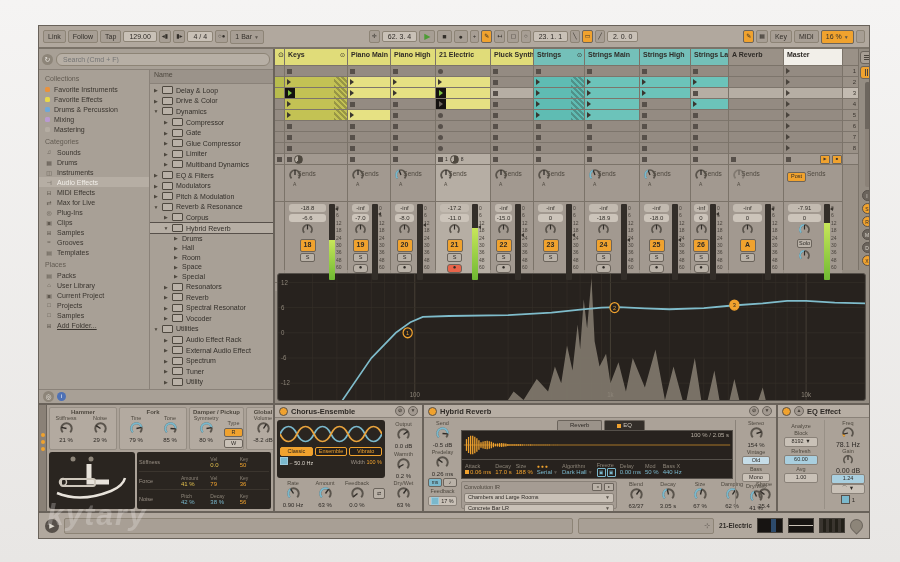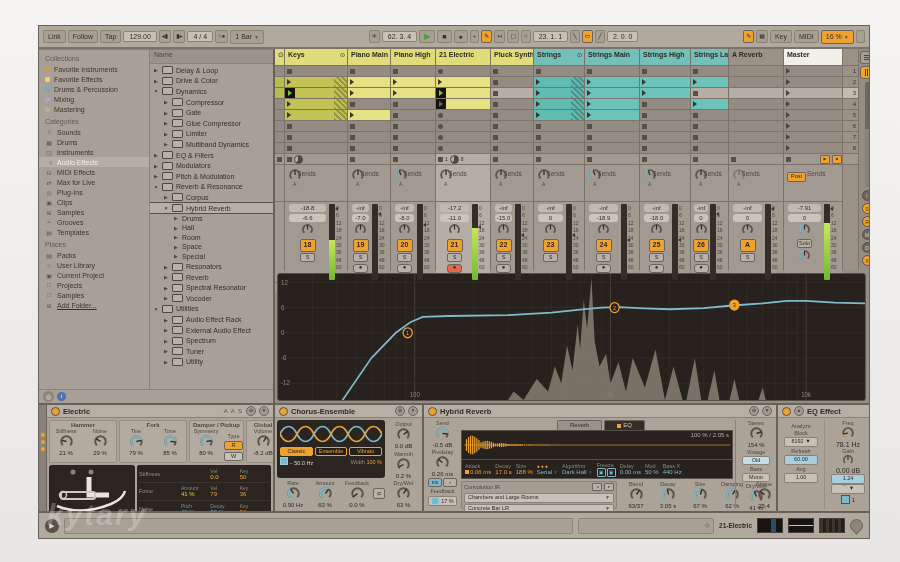--- a/index.html
+++ b/index.html
@@ -229,20 +229,24 @@
       <span class="tbtn sm">▦</span>
       <span class="tbtn">Key</span>
       <span class="tbtn">MIDI</span>
       <span class="tbtn on"><span>16 %</span> <span class="caret">▼</span></span>
       <span class="tbtn sm">&nbsp;&nbsp;</span>
     </div>
 
     <div class="main">
 
       <div class="browser">
+        <div class="b-search">
+          <span class="b-circle">↻</span>
+          <input placeholder="Search (Cmd + F)" style="">
+        </div>
         <div class="b-body">
           <div class="b-side">
             <div class="b-sec">Collections</div>
             <div id="collections">
                 <div class="b-item">
                   <span class="dot" style="background: rgb(232, 146, 61);"></span>
                   <span class="lb">Favorite Instruments</span>
                 </div>
                 <div class="b-item">
                   <span class="dot" style="background: rgb(232, 216, 74);"></span>
@@ -1459,28 +1463,20 @@
     </div>
 
     <div class="devices">
       <div class="dev-strip">
           <i></i>
           <i></i>
           <i></i>
         </div>
 
       <div class="device" style="width:226px">
-        <div class="d-title">
-          <span class="pwr"></span>
-          <span>Electric</span>
-          <span class="gap"></span>
-          <span class="corner">A A S</span>
-          <span class="d-ico">⊘</span>
-          <span class="d-ico">▼</span>
-        </div>
         <div class="d-body" style="flex-direction:column">
           <div class="elec-wrap">
             <div class="elec-top" id="elec-sections">
                 <div class="esec" style="flex: 2 1 0%;">
                   <div class="nm">Hammer</div>
                   <div class="ks">
                     <div class="dk">
                       <span class="l">Stiffness</span>
                       <span><svg viewBox="0 0 20 20" width="15" height="15">
                           <path d="M5.050252531694167 14.949747468305832 A7 7 0 1 1 14.949747468305834 14.949747468305832" fill="none" stroke="#5a544c" stroke-width="2.6"></path>

